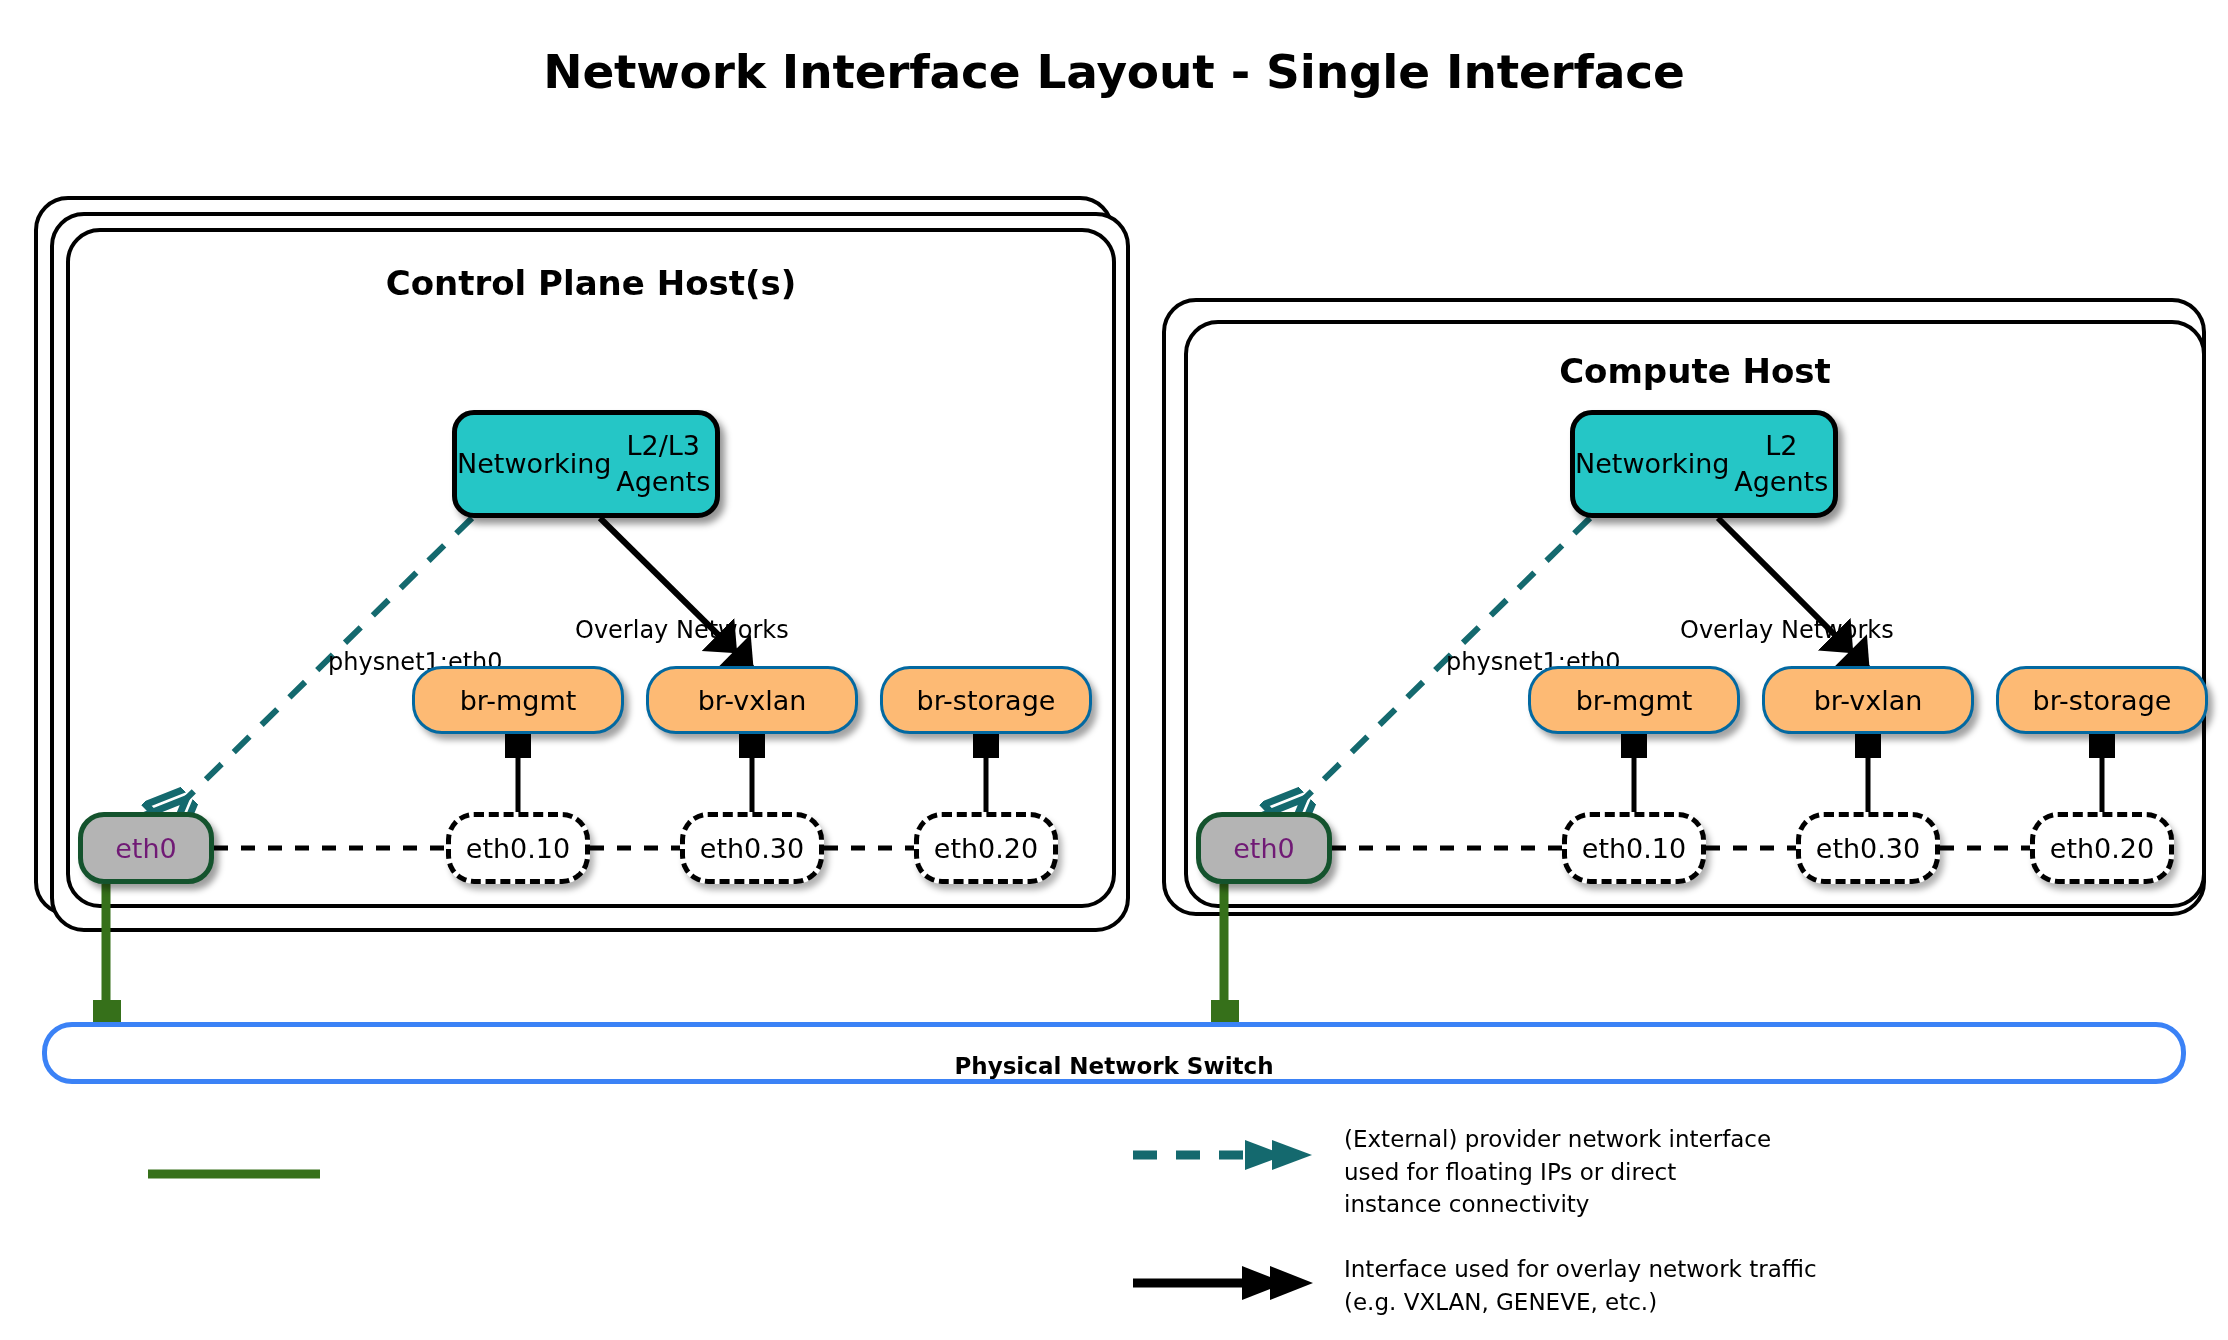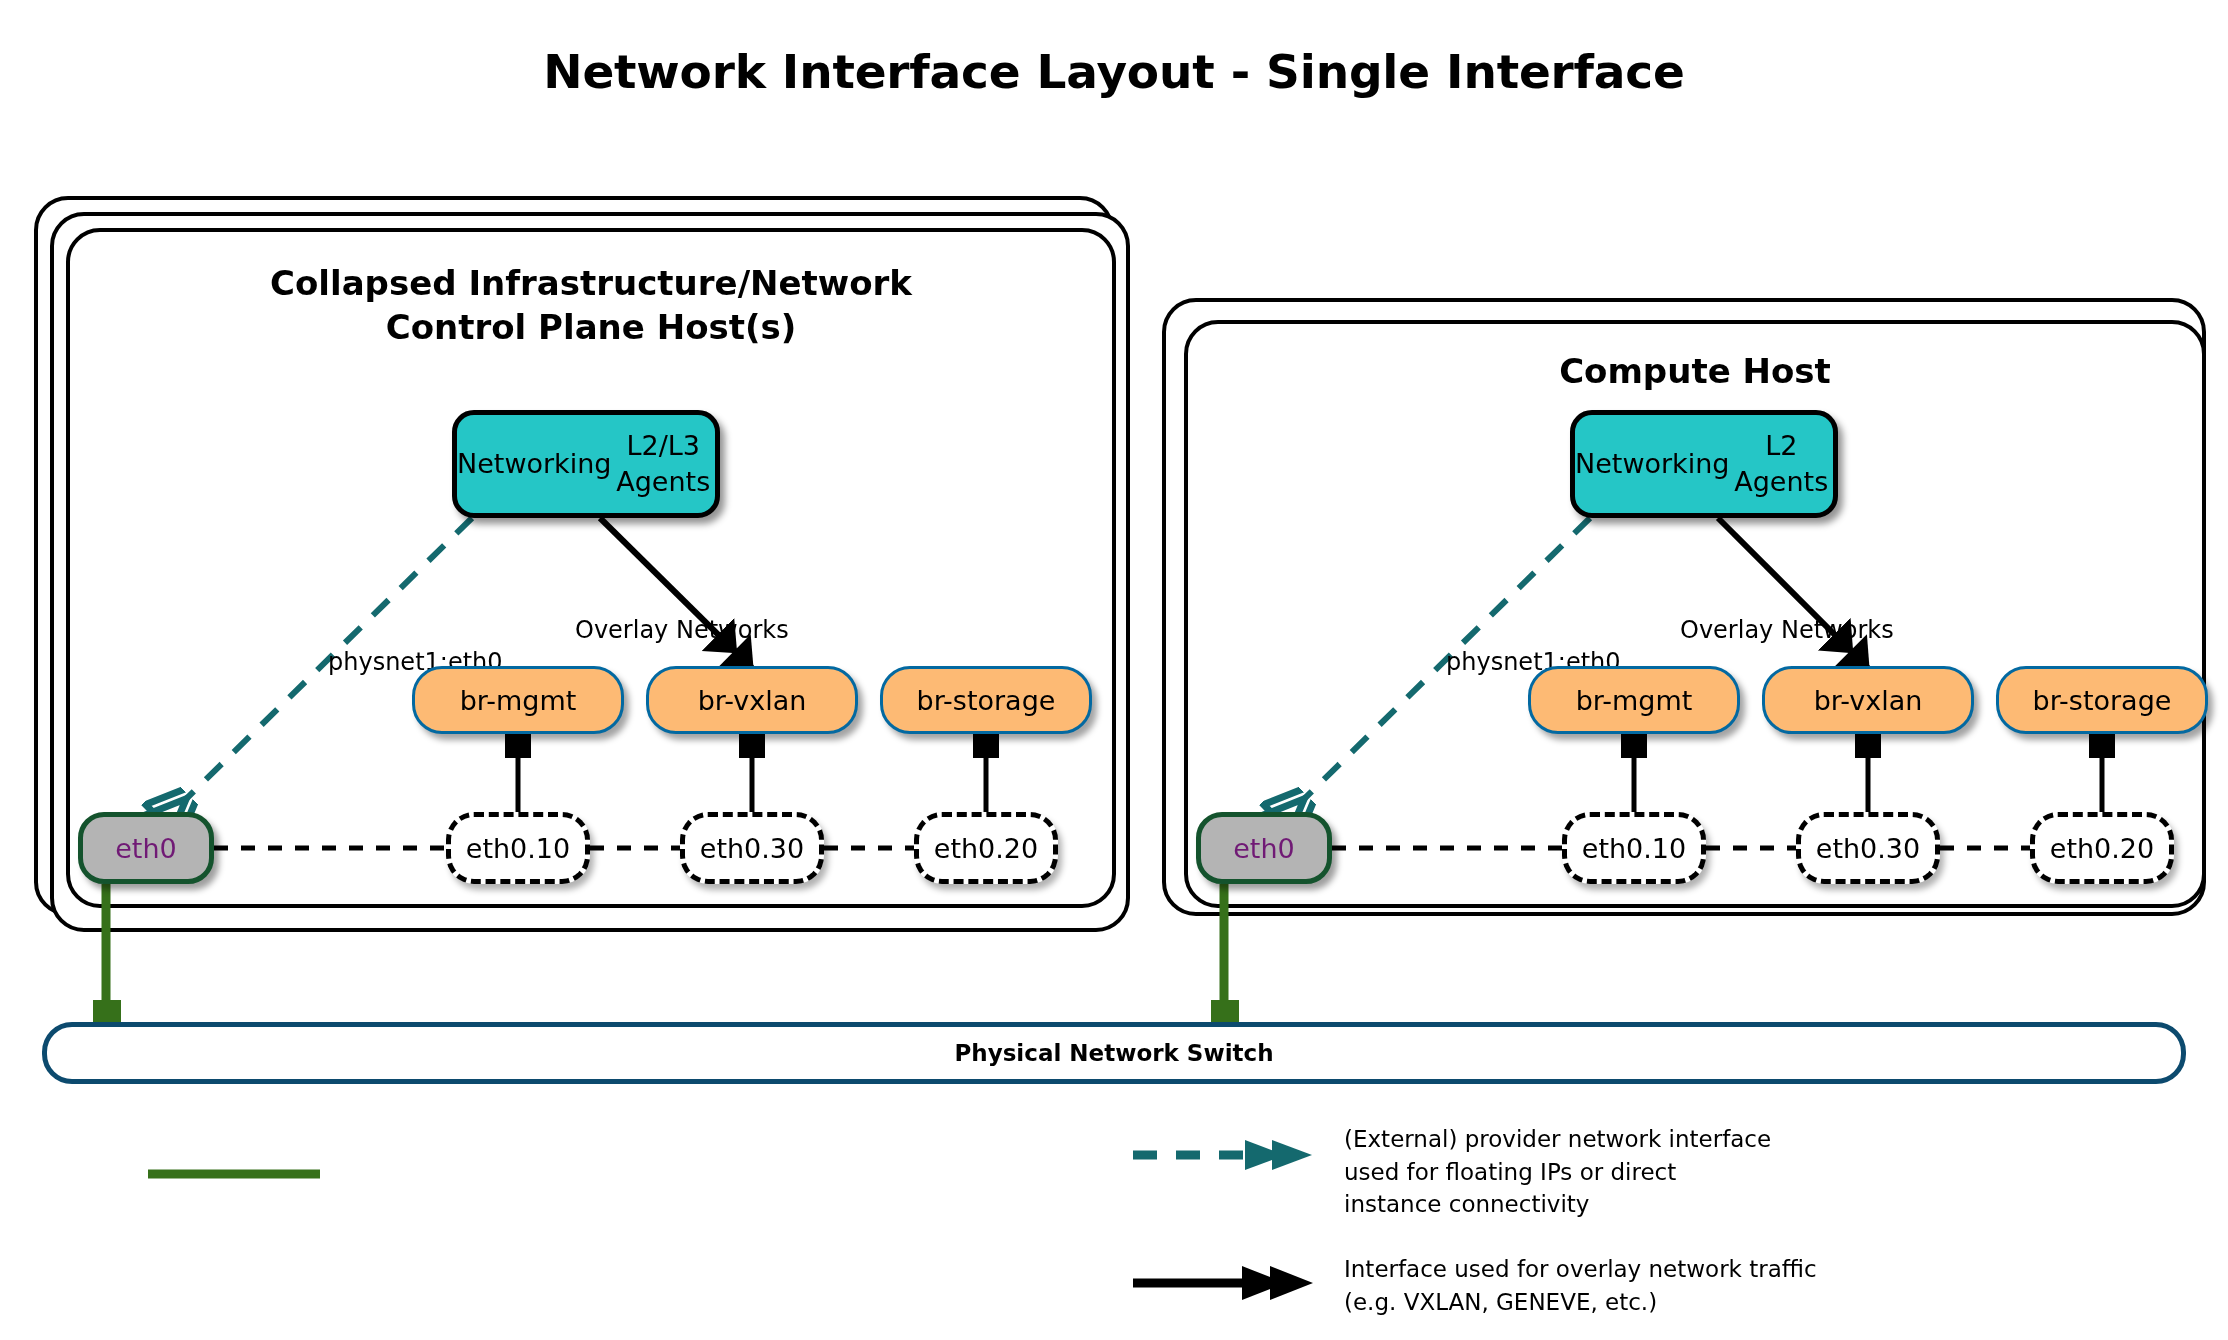--- a/index.html
+++ b/index.html
@@ -124,25 +124,25 @@
     font-size: 24px;
     color: #000000;
     white-space: nowrap;
     margin-top: 44px;
   }
 
   
   #switch-bar {
     position: absolute;
     background: #ffffff;
-    border: 5px solid #0c4a6e;
+    border: 5px solid #3b82f6;
     border-radius: 30px;
     box-sizing: border-box;
     display: flex;
-    align-items: center;
+    align-items: flex-end;
     justify-content: center;
   }
   #switch-bar-label {
     font-size: 23px;
     font-weight: bold;
     color: #000000;
   }
 
   
   .legend-text {
@@ -158,21 +158,20 @@
 
 <div id="canvas">
 
   <div id="page-title">Network Interface Layout - Single Interface</div>
 
   <div class="host-card" style="left:34px; top:196px; width:1080px; height:720px;"></div>
   <div class="host-card" style="left:50px; top:212px; width:1080px; height:720px;"></div>
   <div class="host-card" style="left:66px; top:228px; width:1050px; height:680px;"></div>
 
   <div class="host-title" style="left:66px; top:262px; width:1050px;">
-    <div>Collapsed Infrastructure/Network</div>
     <div>Control Plane Host(s)</div>
   </div>
 
   <div class="host-card" style="left:1162px; top:298px; width:1044px; height:618px;"></div>
   <div class="host-card" style="left:1184px; top:320px; width:1022px; height:588px;"></div>
 
   <div class="host-title" style="left:1184px; top:350px; width:1022px;">
     <div>Compute Host</div>
   </div>
 

